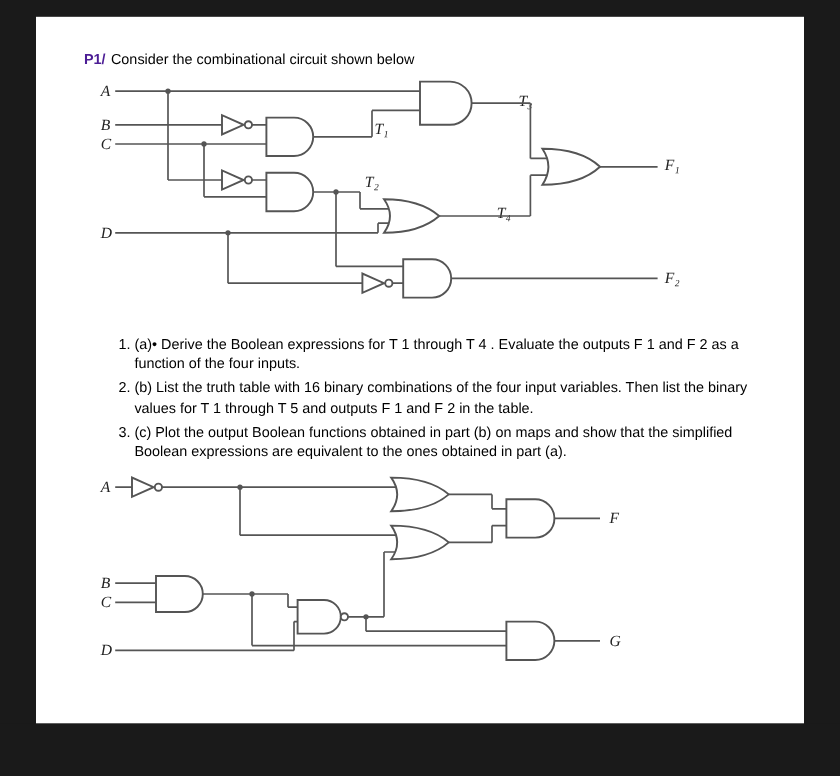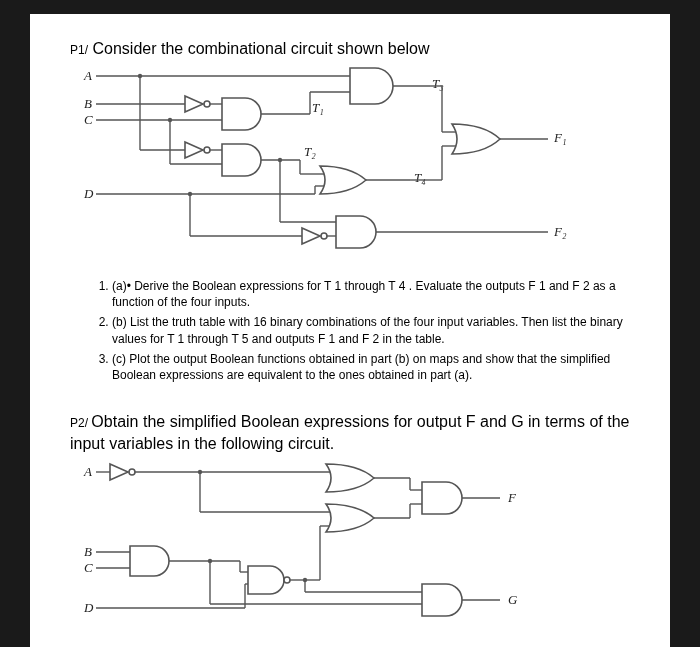--- a/index.html
+++ b/index.html
@@ -10,27 +10,27 @@
   }
   .page {
     background: #ffffff;
     width: 640px;
     margin: 14px auto 0 auto;
     padding: 26px 40px 40px 40px;
     box-sizing: border-box;
     color: #000;
   }
   .p-label {
-    color: #000000;
-    font-weight: normal;
+    color: #4c1d95;
+    font-weight: bold;
     font-size: 12px;
     display: inline;
   }
   .p-title {
-    font-size: 16px;
+    font-size: 12px;
     display: inline;
   }
   svg .wire { stroke: #555; stroke-width: 1.4; fill: none; }
   svg .gate { stroke: #555; stroke-width: 1.6; fill: #fff; }
   svg .lbl  { font-family: "Times New Roman", serif; font-size: 13px; font-style: italic; fill: #222; }
   svg .node { fill: #555; }
   .q-list {
     font-size: 12px;
     margin: 6px 0 0 0;
     padding-left: 42px;
@@ -128,24 +128,20 @@
   </svg>
 
   
   <ol class="q-list">
     <li>(a)• Derive the Boolean expressions for T 1 through T 4 . Evaluate the outputs F 1 and F 2 as a function of the four inputs.</li>
     <li>(b) List the truth table with 16 binary combinations of the four input variables. Then list the binary values for T 1 through T 5 and outputs F 1 and F 2 in the table.</li>
     <li>(c) Plot the output Boolean functions obtained in part (b) on maps and show that the simplified Boolean expressions are equivalent to the ones obtained in part (a).</li>
   </ol>
 
   
-  <div class="p2-block">
-    <span class="p-label">P2/</span>
-    <span class="p-title"> Obtain the simplified Boolean expressions for output F and G in terms of the input variables in the following circuit.</span>
-  </div>
 
   
   <svg width="520" height="170" viewBox="0 0 520 170">
 
     <text class="lbl" x="14" y="22">A</text>
     <text class="lbl" x="14" y="102">B</text>
     <text class="lbl" x="14" y="118">C</text>
     <text class="lbl" x="14" y="158">D</text>
 
     <line class="wire" x1="26" y1="18" x2="40" y2="18"></line>

